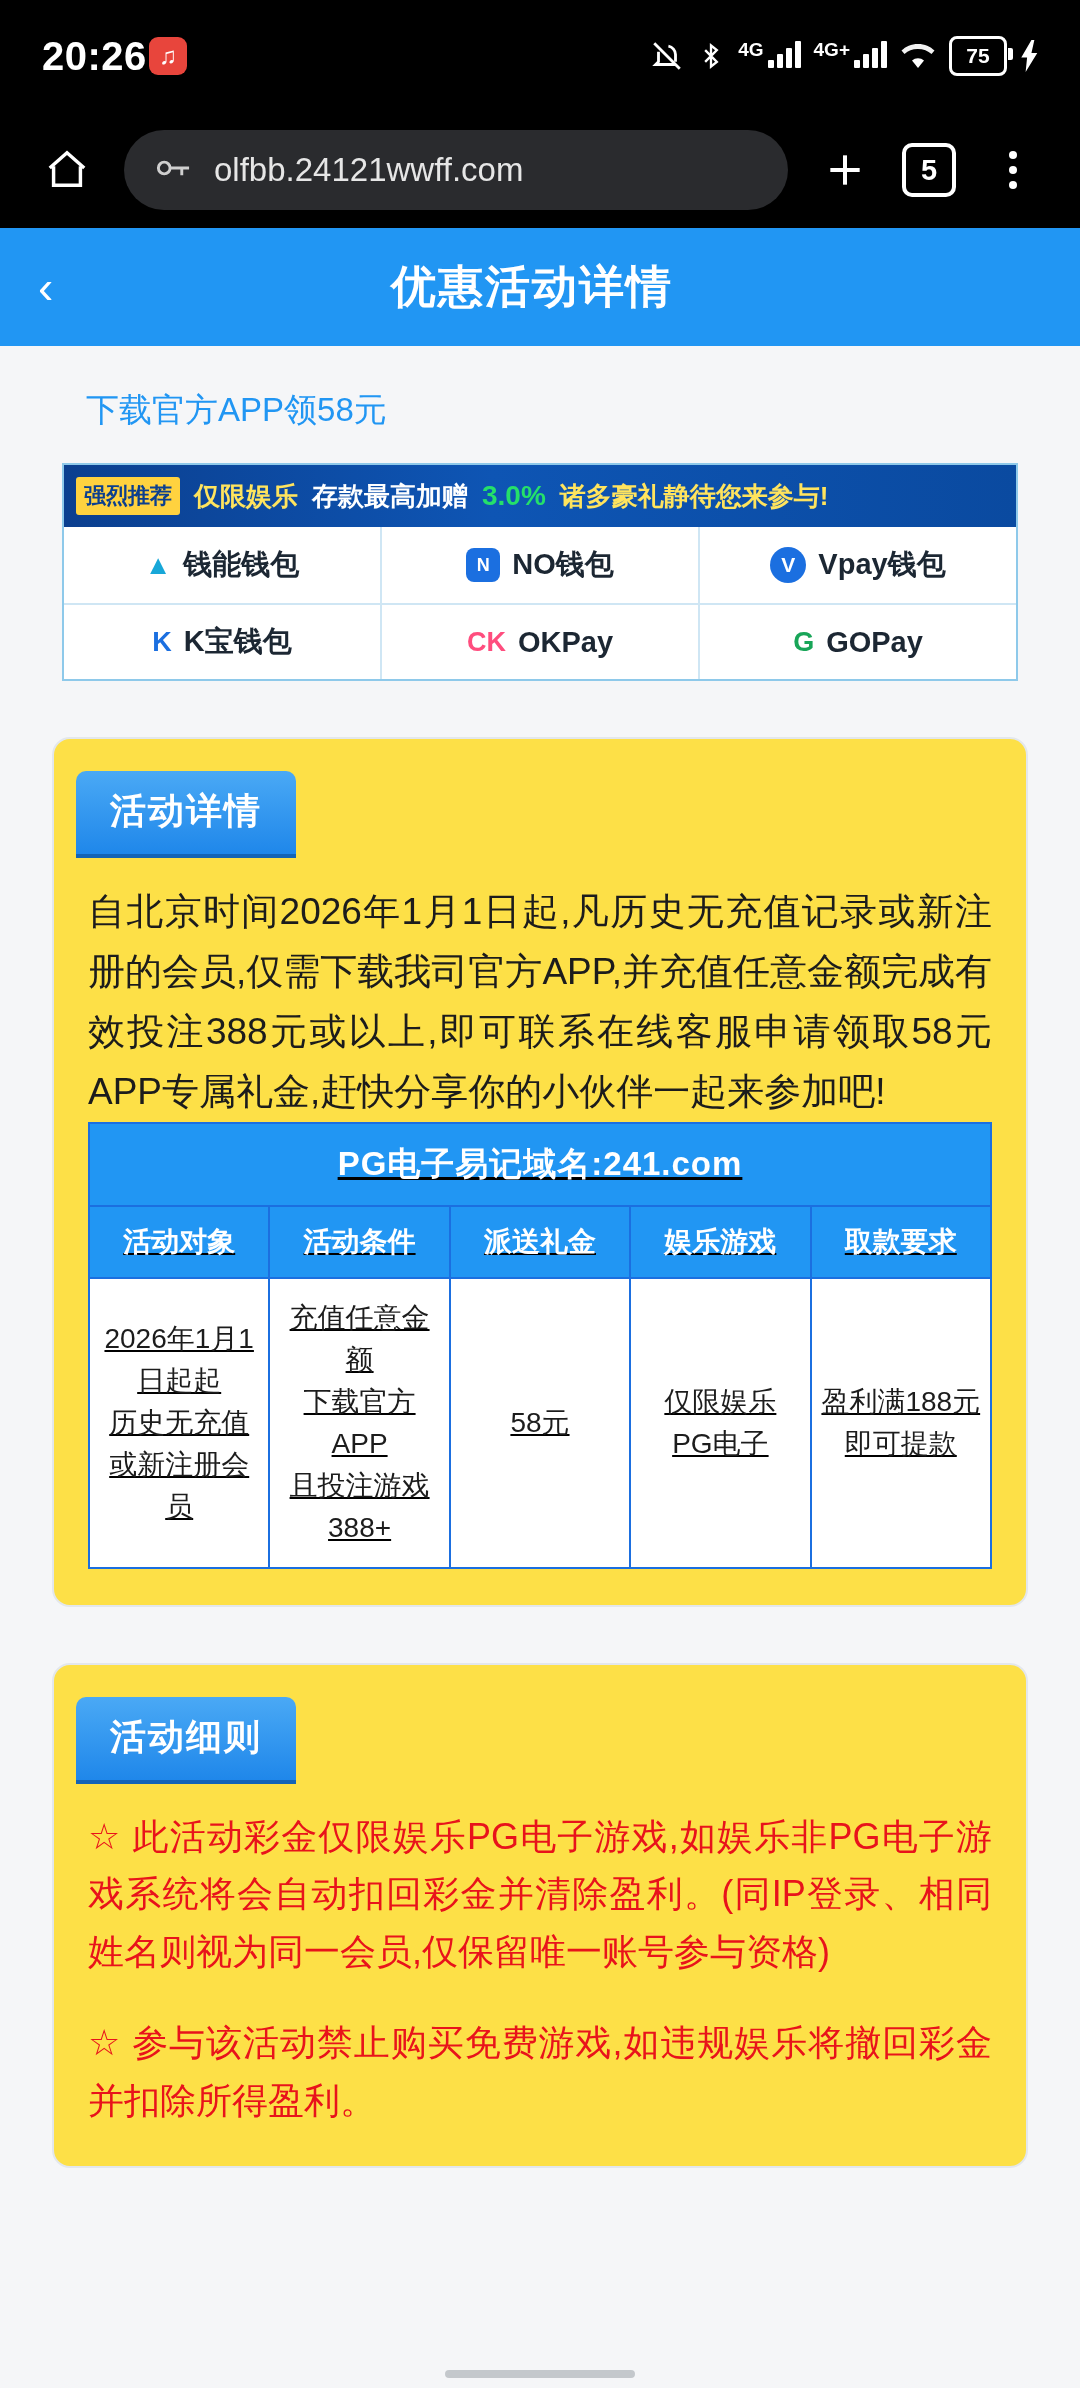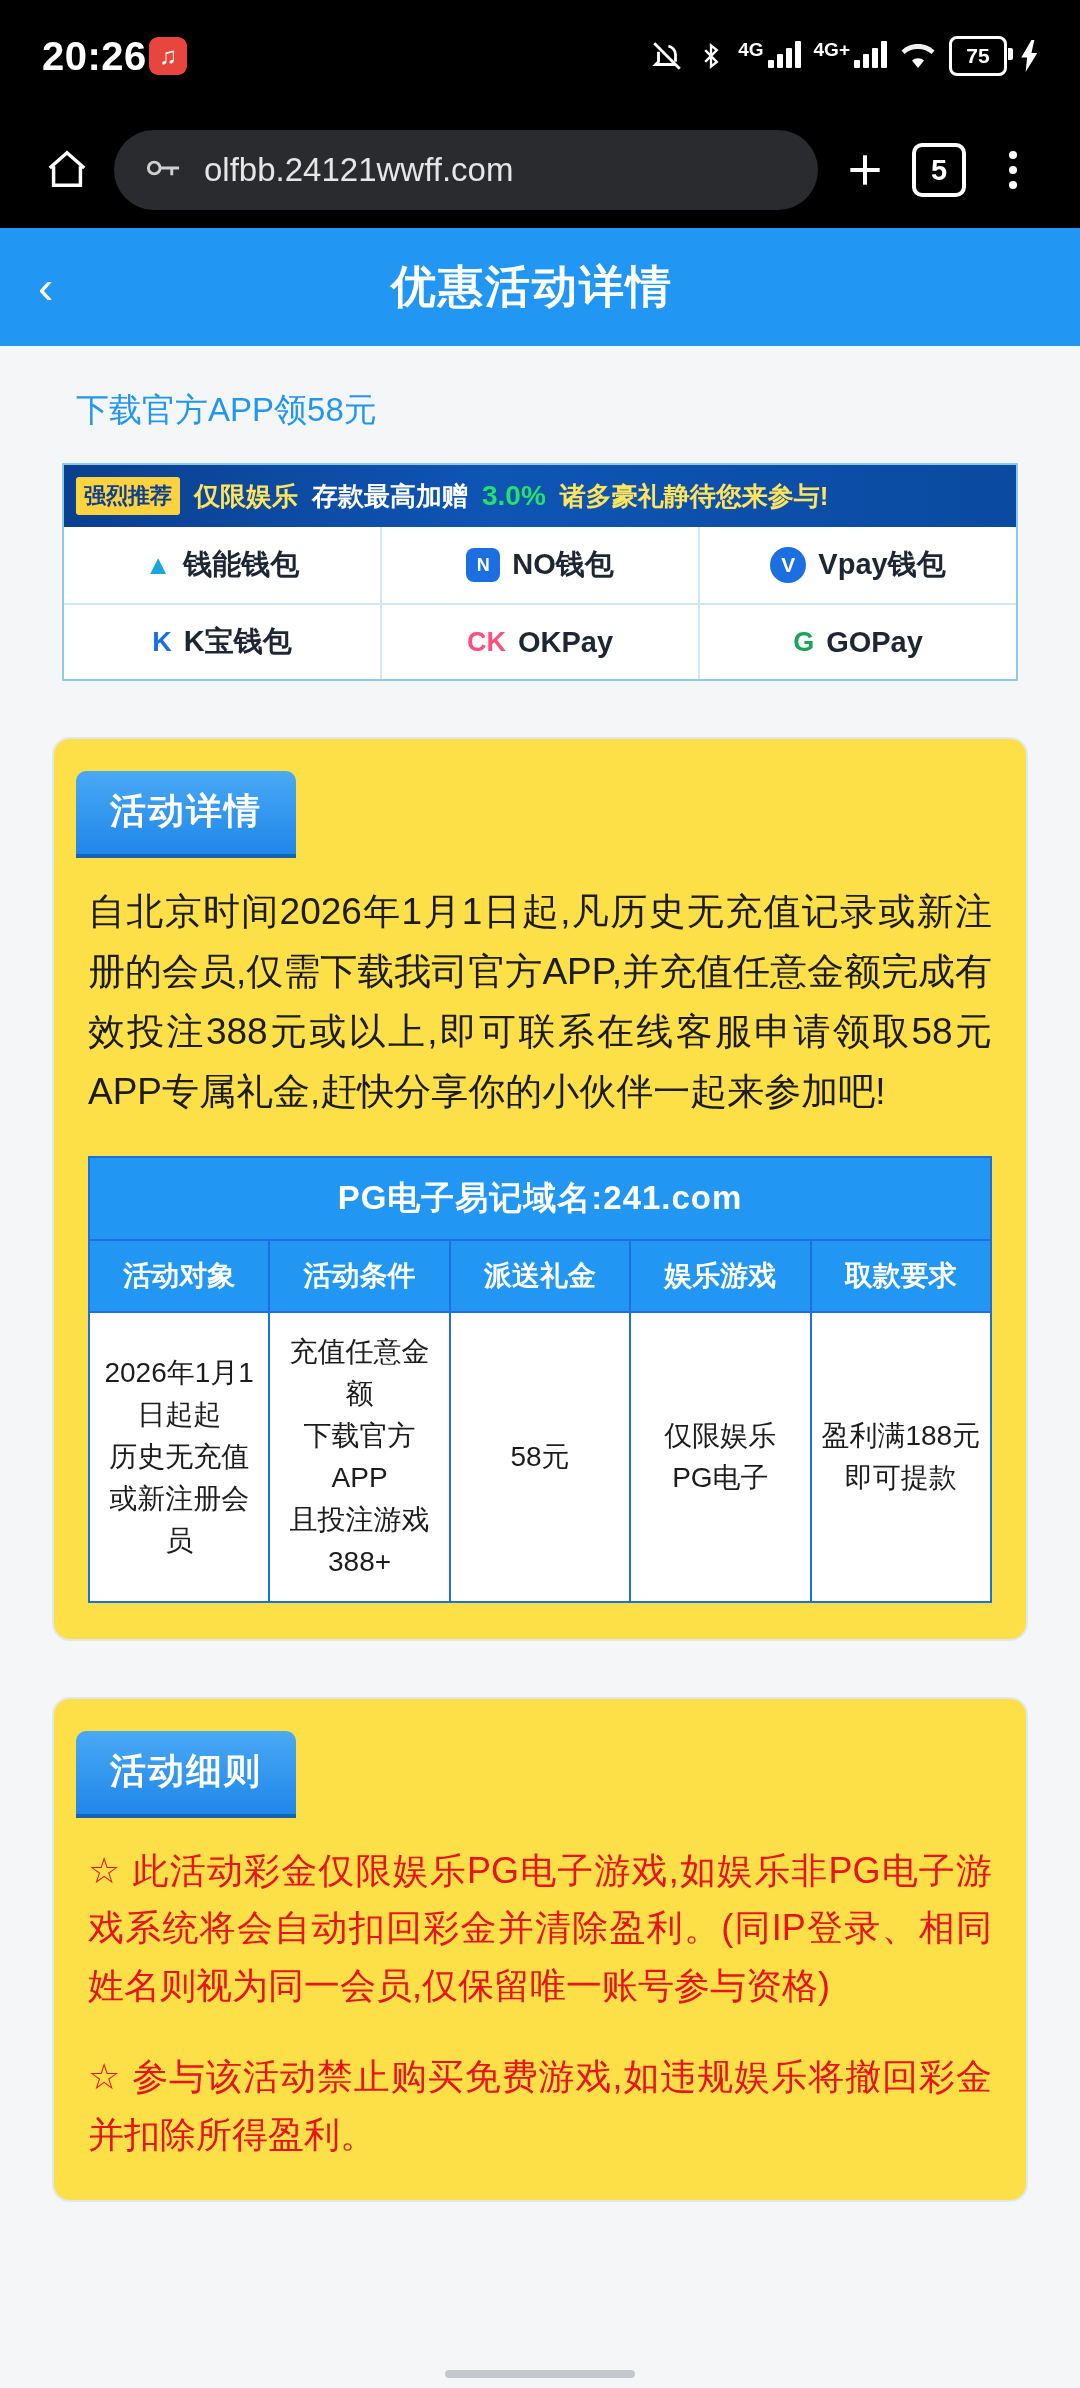--- a/index.html
+++ b/index.html
@@ -46,21 +46,21 @@
     width: 5px; height: 12px; background: #fff; border-radius: 0 2px 2px 0;
   }
 
   
   .browserbar {
     height: 116px;
     background: #000000;
     display: flex;
     align-items: center;
     padding: 0 36px;
-    gap: 16px;
+    gap: 26px;
   }
   .icon-btn { width: 62px; height: 62px; display:flex; align-items:center; justify-content:center; color:#fff; }
   .omnibox {
     flex: 1;
     height: 80px;
     border-radius: 40px;
     background: #2a2b2e;
     display: flex;
     align-items: center;
     padding: 0 30px;
@@ -101,22 +101,21 @@
   .page {
     background: #f5f6f8;
     padding: 0 0 0 0;
     height: calc(2388px - 112px - 116px - 118px);
     overflow: hidden;
     position: relative;
   }
   .promo-link {
     color: #2196f3;
     font-size: 33px;
-    padding: 42px 0 30px 48px;
-    margin-left: 28px;
+    padding: 42px 0 30px 86px;
   }
 
   
   .wallet {
     margin: 0 62px;
     border: 2px solid #8ec9ea;
     background: #ffffff;
   }
   .wallet-top {
     height: 62px;
@@ -187,23 +186,23 @@
   .detail-text {
     font-size: 37px;
     line-height: 1.62;
     color: #1c1c1c;
     text-align: justify;
   }
 
   
   table.pg {
     width: 100%;
-    margin-top: 34px;
     border-collapse: collapse;
     table-layout: fixed;
+    text-decoration: underline;
   }
   table.pg th, table.pg td {
     border: 2px solid #1b6fe0;
     text-align: center;
     vertical-align: middle;
   }
   .pg-title {
     background: #2196f3;
     color: #ffffff;
     font-size: 33px;

